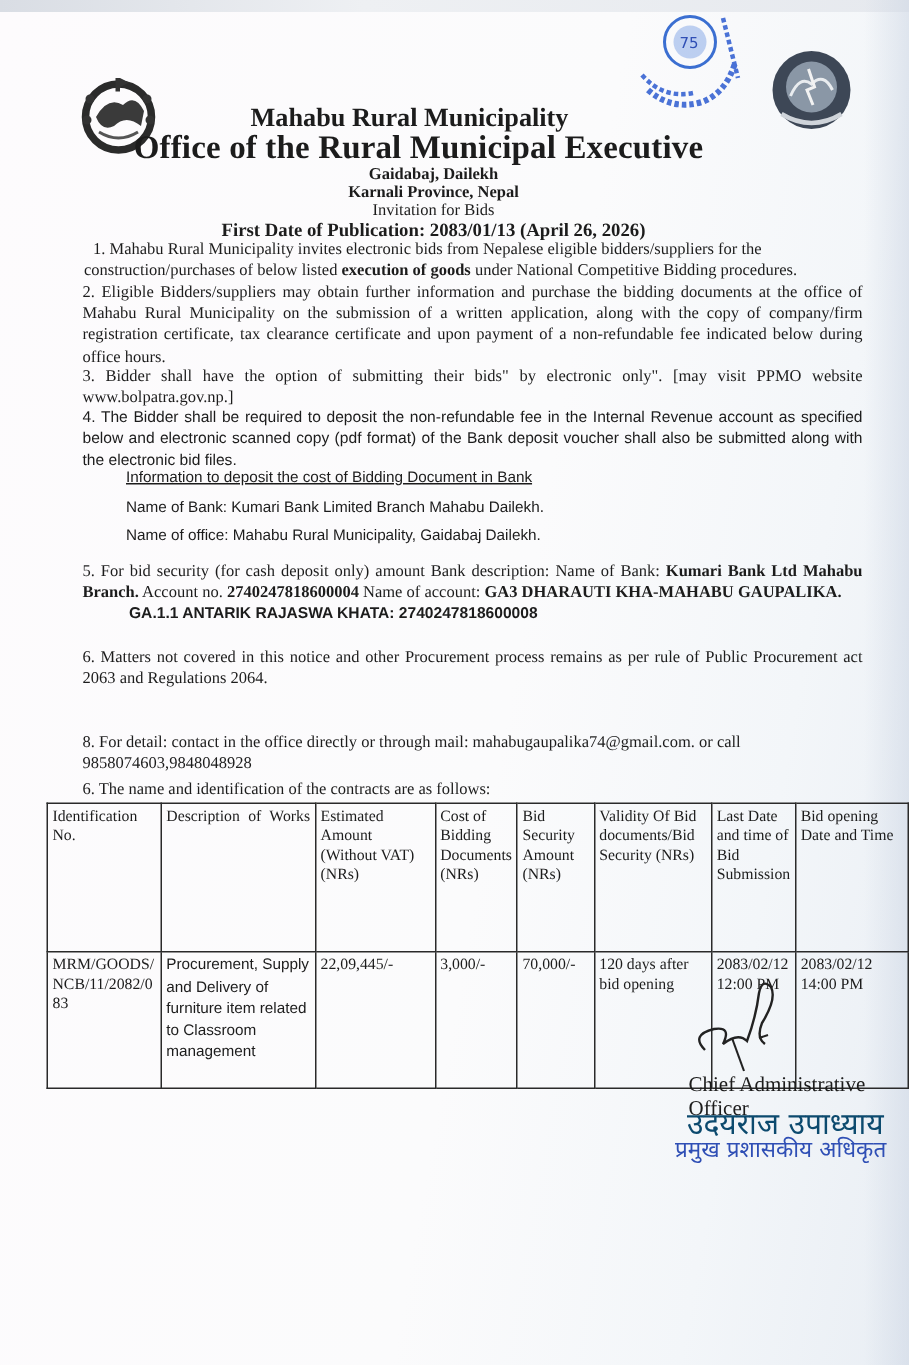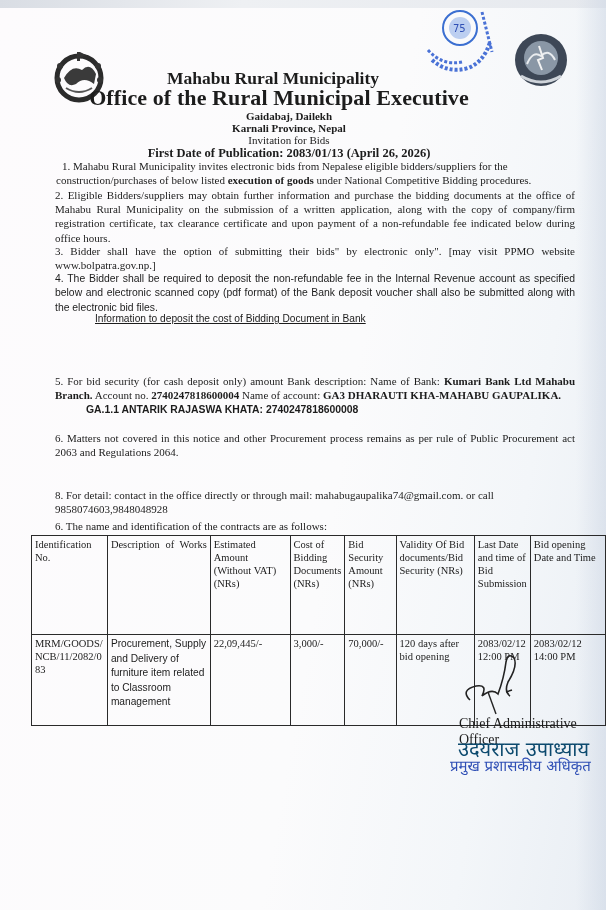--- a/index.html
+++ b/index.html
@@ -27,21 +27,21 @@
 
   
   .para { position:absolute; left:55px; width:520px; font-size:11px; line-height:14.2px; text-align:justify; }
   .para b { font-weight:bold; }
   .p1 { top:159px; left:62px; width:508px; text-align:left; }
   .p1 .l2 { display:block; margin-left:-6px; }
   .p2 { top:188px; }
   .p3 { top:244px; }
   .p4 { top:272px; font-family:"Liberation Sans", sans-serif; font-size:10.4px; line-height:14.4px; }
   .bankinfo { position:absolute; left:84px; font-family:"Liberation Sans", sans-serif; font-size:10.2px; }
-  .bi-head { top:313px; text-decoration:underline;margin-left:11px; }
+  .bi-head { top:313px; text-decoration:underline; }
   .bi-bank { top:333px; }
   .bi-office { top:352px; }
   .bi-khata { position:absolute; left:86px; top:372px; font-family:"Liberation Sans", sans-serif; font-size:10.4px; font-weight:bold;margin-top:32px; }
   .p5 { top:374px; }
   .p6 { top:431px; }
   .p7 { top:460px; }
   .p8 { top:488px; }
   .p9 { position:absolute; left:55px; top:520px; font-size:11px; }
 
   
@@ -104,20 +104,22 @@
 
   <div class="para p1">
     <span>1. Mahabu Rural Municipality invites electronic bids from Nepalese eligible bidders/suppliers for the</span>
     <span class="l2"><span>construction/purchases of below listed </span><b>execution of goods</b><span> under National Competitive Bidding procedures.</span></span>
   </div>
   <div class="para p2">2. Eligible Bidders/suppliers may obtain further information and purchase the bidding documents at the office of Mahabu  Rural Municipality on the submission of a written application, along with the copy of company/firm registration certificate, tax clearance certificate and upon payment of a non-refundable fee indicated below during office hours.</div>
   <div class="para p3">3. Bidder shall have the option of submitting their bids" by electronic only". [may visit PPMO website www.bolpatra.gov.np.]</div>
   <div class="para p4">4. The Bidder shall be required to deposit the non-refundable fee in the Internal Revenue account as specified below and electronic scanned copy (pdf format) of the Bank deposit voucher shall also be submitted along with the electronic bid files.</div>
 
   <div class="bankinfo bi-head"><span>Information to deposit the cost of Bidding Document in Bank</span></div>
+  <div class="bankinfo bi-bank">Name of Bank: Kumari Bank Limited Branch Mahabu Dailekh.</div>
+  <div class="bankinfo bi-office">Name of office: Mahabu Rural Municipality, Gaidabaj Dailekh.</div>
   <div class="bi-khata">GA.1.1 ANTARIK RAJASWA KHATA:  2740247818600008</div>
 
   <div class="para p5"><span>5. For bid security (for cash deposit only) amount Bank description: Name of Bank: </span><b>Kumari Bank Ltd Mahabu Branch.</b><span> Account no. </span><b>2740247818600004</b><span> Name of account: </span><b>GA3 DHARAUTI KHA-MAHABU GAUPALIKA.</b></div>
   <div class="para p6">6. Matters not covered in this notice and other Procurement process remains as per rule of Public Procurement act 2063 and Regulations 2064.</div>
   <div class="para p8"><span>8. For detail: contact in the office directly or through mail: mahabugaupalika74@gmail.com. or call</span><br><span>9858074603,9848048928</span></div>
   <div class="p9">6. The name and identification of the contracts are as follows:</div>
 
   <table class="bids">
     <thead>
       <tr>

